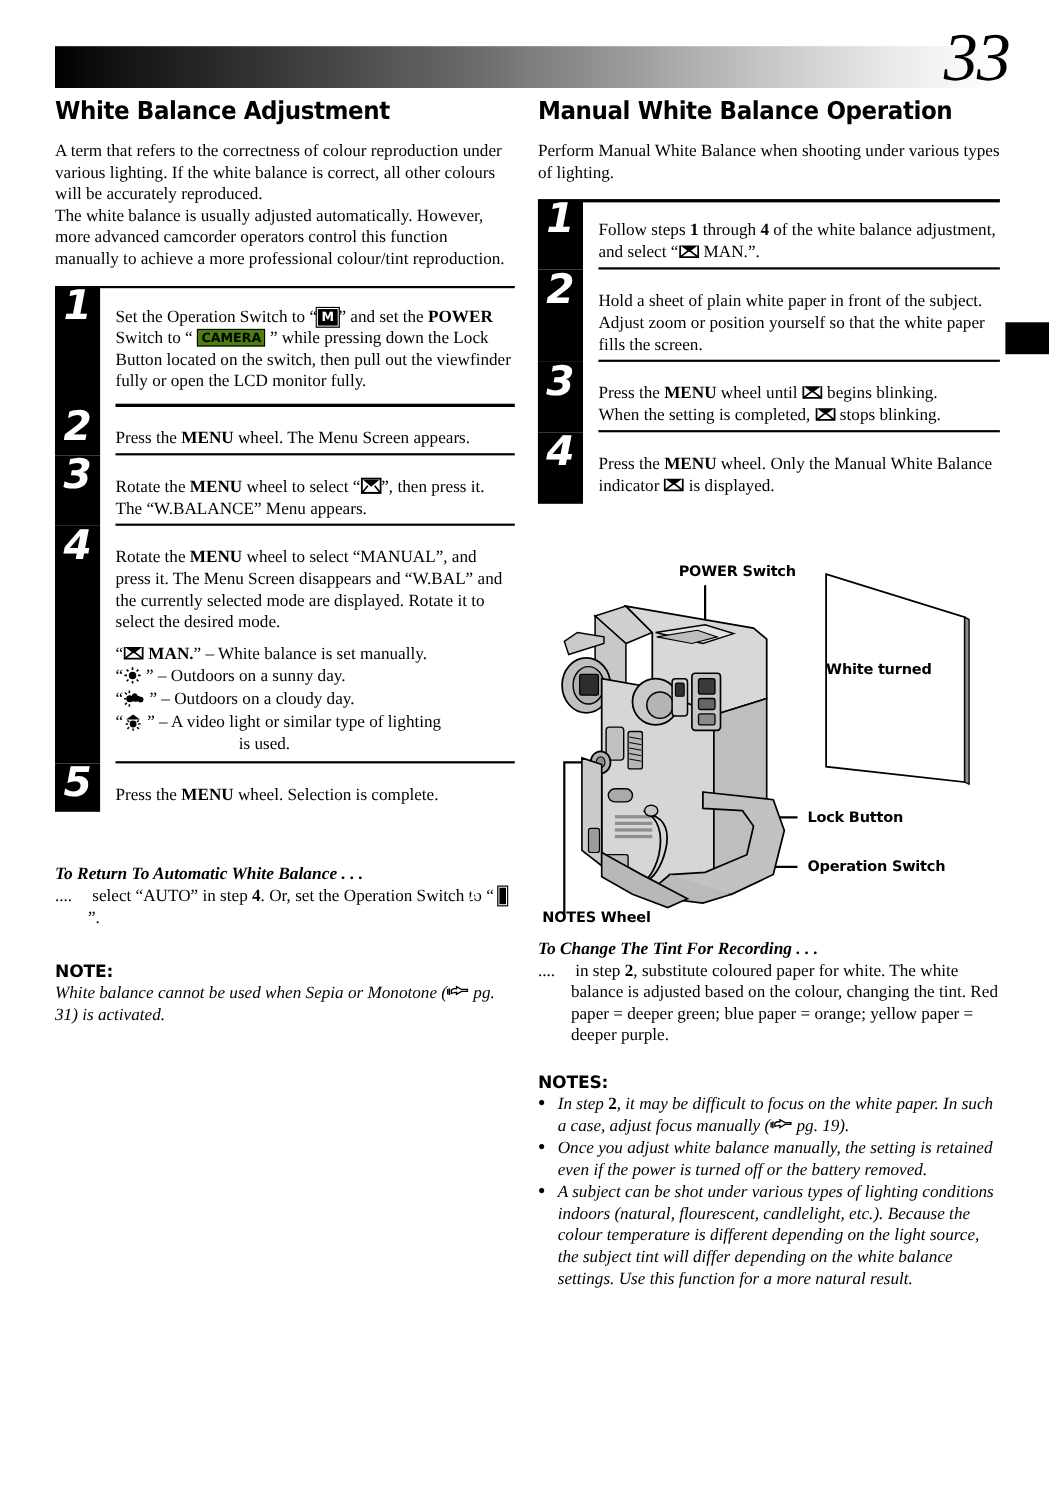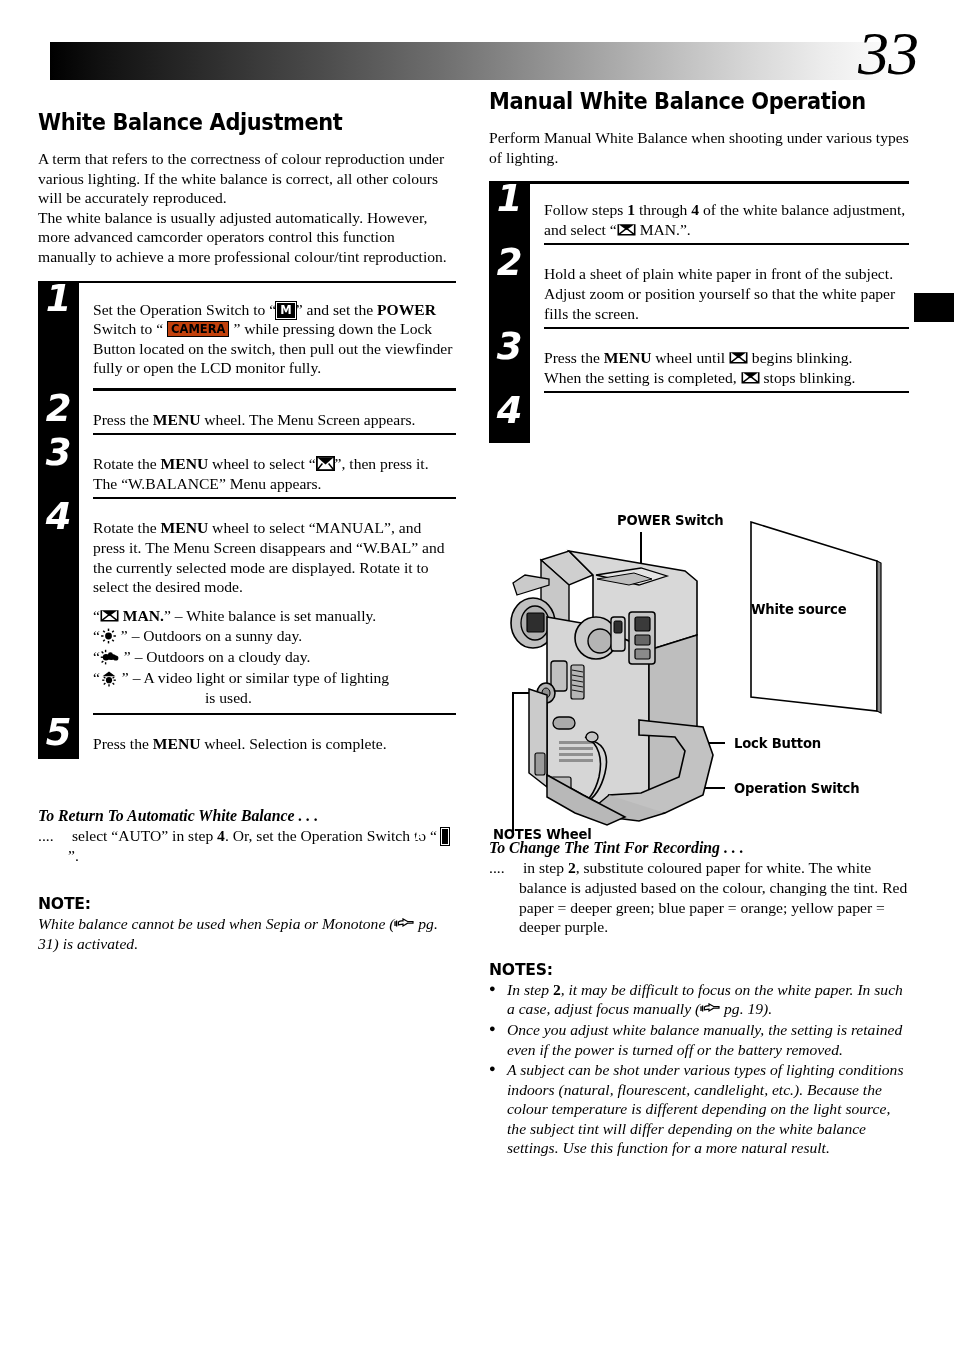--- a/index.html
+++ b/index.html
@@ -30,21 +30,21 @@
     color: #000;
   }
   .edge-tab {
     position: absolute; right: 0; top: 293px;
     width: 40px; height: 29px;
     background: #000;
   }
 
   
   .col { position: absolute; top: 88px; }
-  .col-left  { left: 38px;  width: 418px; margin-top: 21px; }
+  .col-left  { left: 50px;  width: 418px; }
   .col-right { left: 489px; width: 420px; }
 
   h1.sec-title {
     font-family: "DejaVu Sans", sans-serif;
     font-weight: bold;
     font-size: 22.5px;
     letter-spacing: -0.4px;
     margin-bottom: 14px;
     transform: scaleX(0.93);
     transform-origin: left center;
@@ -119,21 +119,21 @@
     line-height: 13px;
     padding: 1px 3px;
     border: 1.4px solid #fff;
     outline: 1.4px solid #000;
     vertical-align: 1px;
     letter-spacing: 0;
   }
   
   .keybox-out {
     display: inline-block;
-    background: #c2410c; color: #000;
+    background: #4d7c0f; color: #000;
     font-family: "DejaVu Sans", sans-serif;
     font-weight: bold;
     font-size: 11.5px;
     line-height: 12px;
     padding: 1.5px 3px 1px;
     border: 1.6px solid #000;
     vertical-align: 1px;
   }
 
   
@@ -395,20 +395,27 @@
               <path d="M1.3 2.2 L1.3 12.8 L17.7 12.8 L17.7 2.2" fill="none" stroke="#000" stroke-width="1.6"></path>
               <path d="M1.6 12.6 L9.5 6.4 L17.4 12.6" fill="none" stroke="#000" stroke-width="1.5"></path>
             </svg></span><span> stops blinking.</span>
         </div>
         <div class="rule"></div>
       </div>
 
       <div class="step" style="min-height:50px;">
         <div class="numbox"></div>
         <div class="num">4</div>
+        <div class="body">
+          <span>Press the </span><span class="bd">MENU</span><span> wheel. Only the Manual White Balance indicator </span><span class="ic ic-wb"><svg viewBox="0 0 19 15">
+              <path d="M1.6 2.2 L17.4 2.2 L9.5 8.0 Z" fill="#000"></path>
+              <path d="M1.3 2.2 L1.3 12.8 L17.7 12.8 L17.7 2.2" fill="none" stroke="#000" stroke-width="1.6"></path>
+              <path d="M1.6 12.6 L9.5 6.4 L17.4 12.6" fill="none" stroke="#000" stroke-width="1.5"></path>
+            </svg></span><span> is displayed.</span>
+        </div>
       </div>
     </div>
 
     <div style="margin-top:396px;">
       <div class="subhead">To Change The Tint For Recording . . .</div>
       <div class="subbody">
         <span class="hang"><span class="dots">....</span><span> in step </span><b>2</b><span>, substitute coloured paper for white. The white balance is adjusted based on the colour, changing the tint. Red paper = deeper green; blue paper = orange; yellow paper = deeper purple.</span></span>
       </div>
     </div>
 
@@ -501,19 +508,19 @@
 
         <path d="M104 236 C116 240 120 252 116 268 C112 284 104 294 96 298" fill="none" stroke="#000" stroke-width="1.6"></path>
         <path d="M96 232 C110 238 114 254 110 272 C106 288 98 298 88 302" fill="none" stroke="#000" stroke-width="1.6"></path>
         <ellipse cx="103" cy="232" rx="6" ry="5" fill="#c6c6c6" stroke="#000" stroke-width="1.3"></ellipse>
 
         <path d="M58 270 L94 290 L136 312 L118 320 L86 308 L58 292 Z" fill="#b8b8b8" stroke="#000" stroke-width="1.5"></path>
       </g>
     </svg>
 
     <div class="ill-label lbl-power">POWER Switch</div>
-    <div class="ill-label lbl-white">White source</div>
+    <div class="ill-label lbl-white">White turned</div>
     <div class="ill-label lbl-lock">Lock Button</div>
     <div class="ill-label lbl-oper">Operation Switch</div>
     <div class="ill-label lbl-menu">NOTES Wheel</div>
   </div>
 
 </div>
 
 </body></html>

